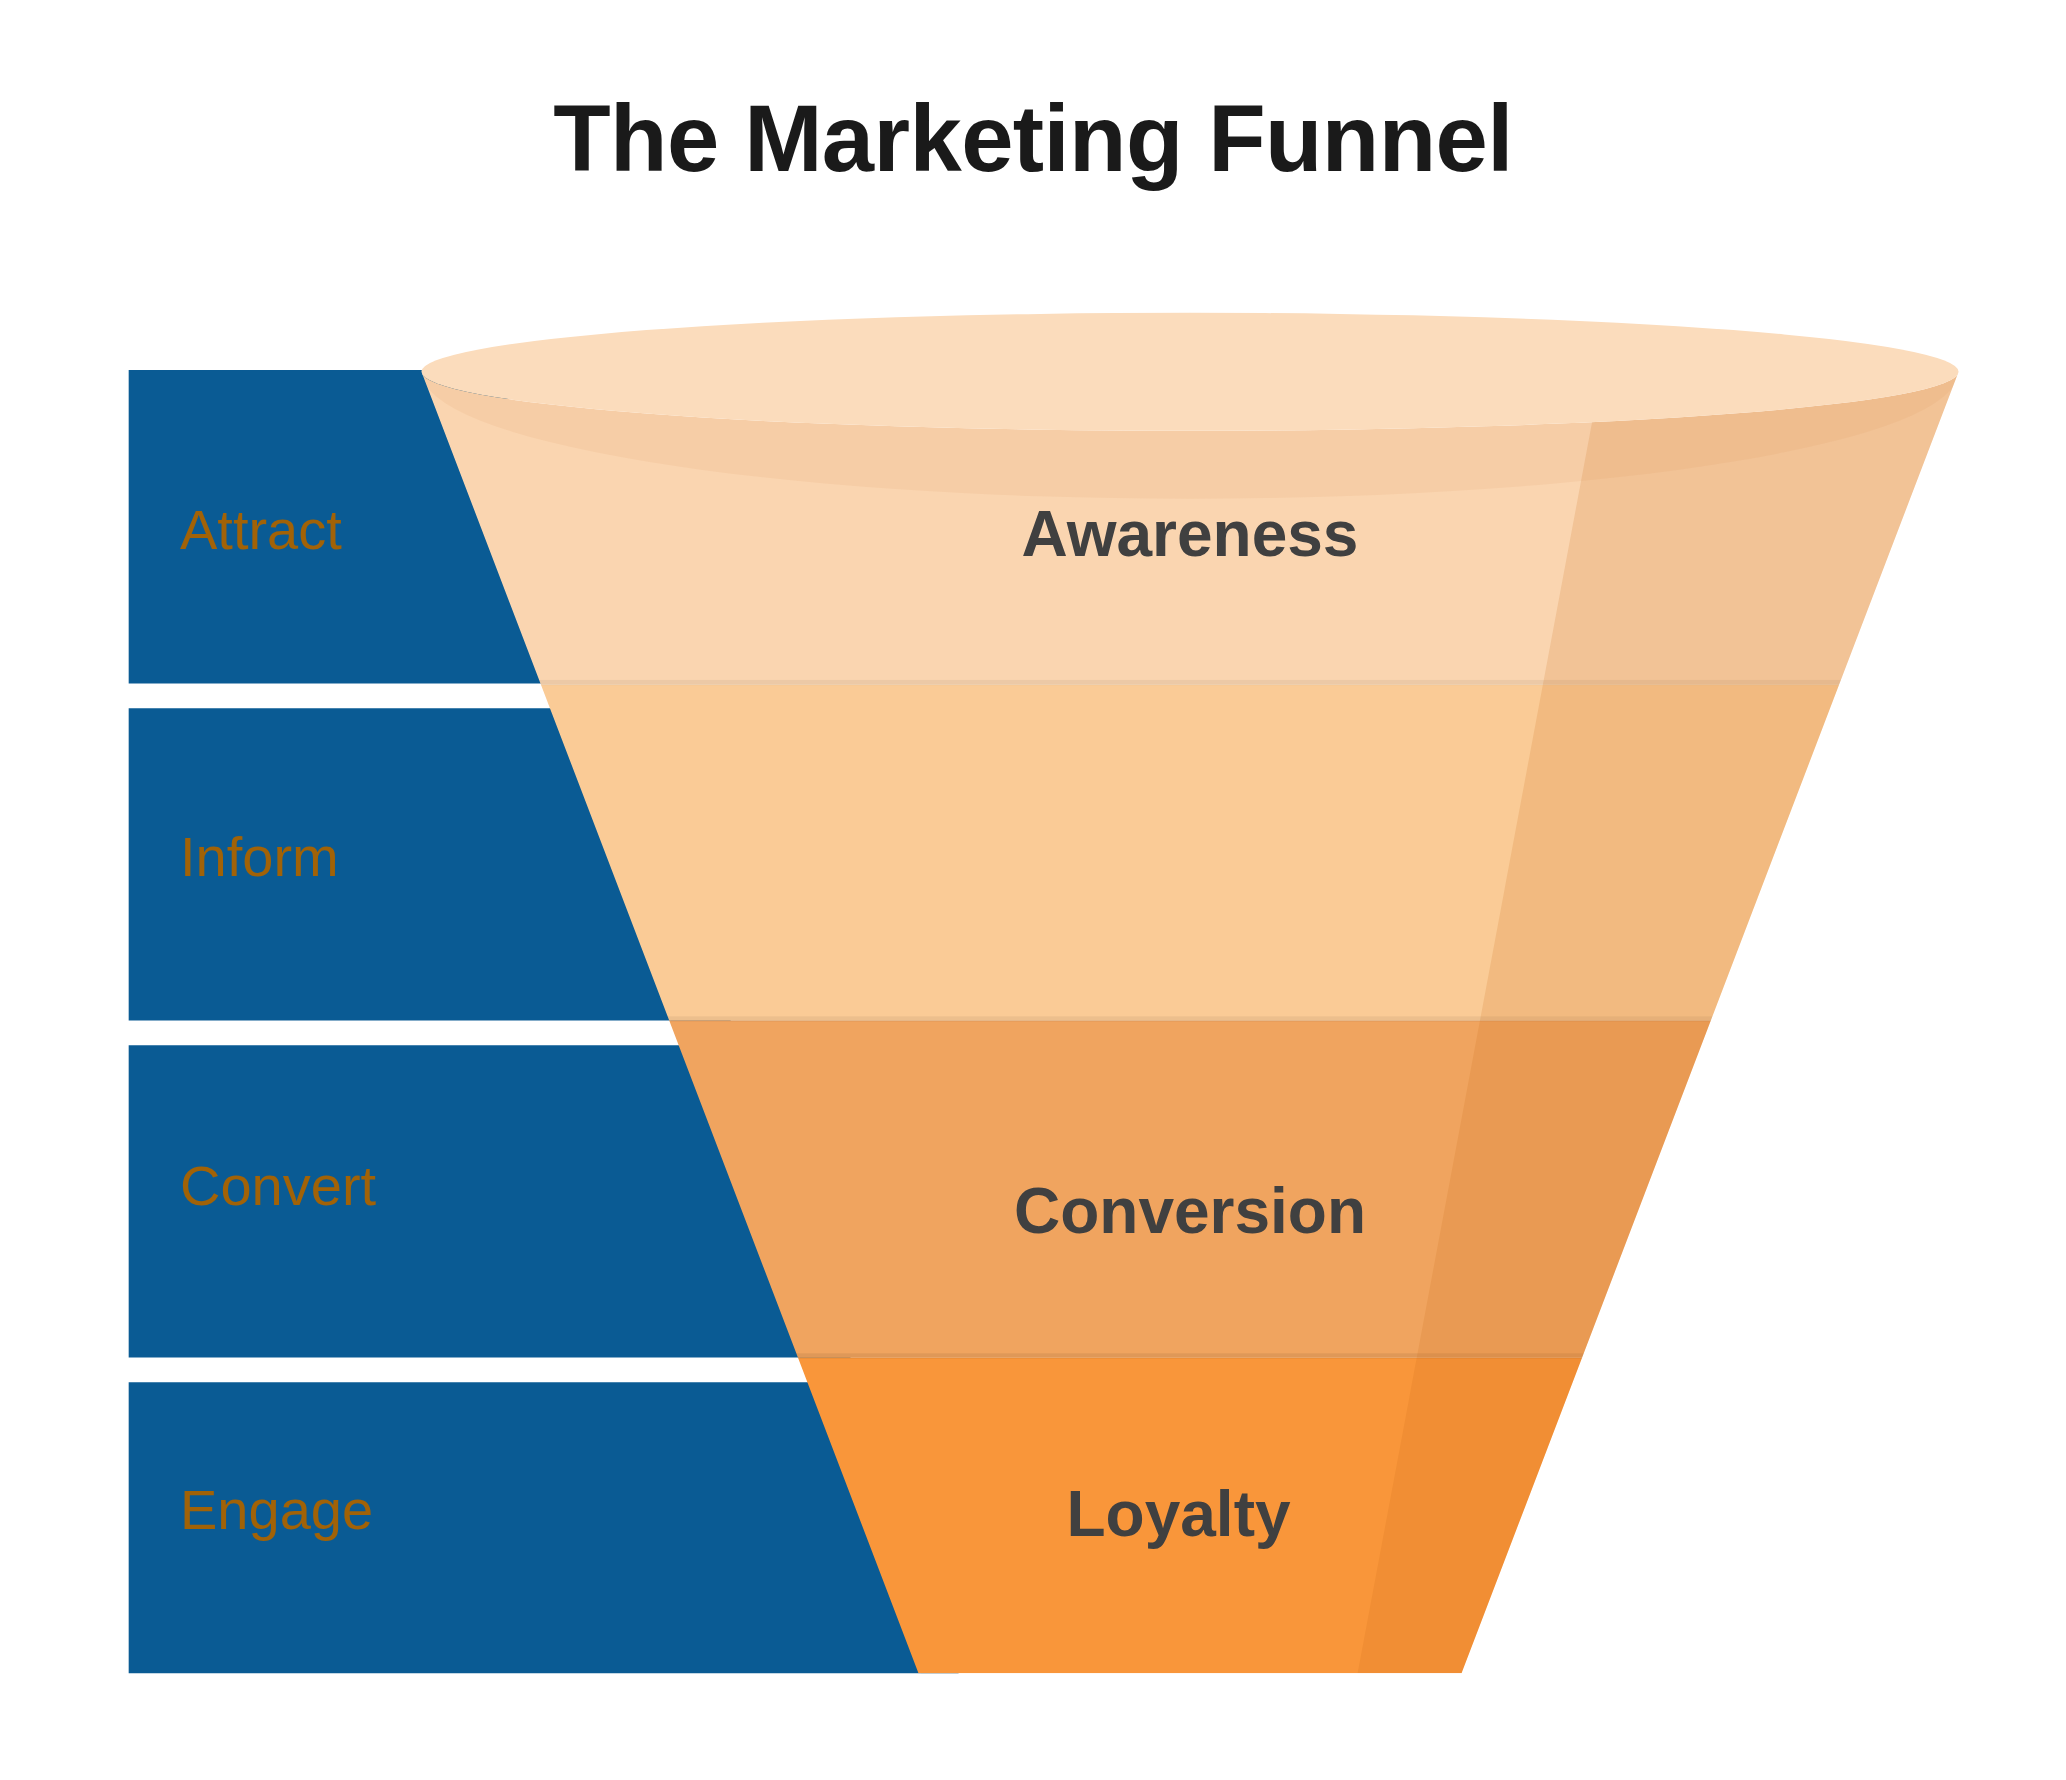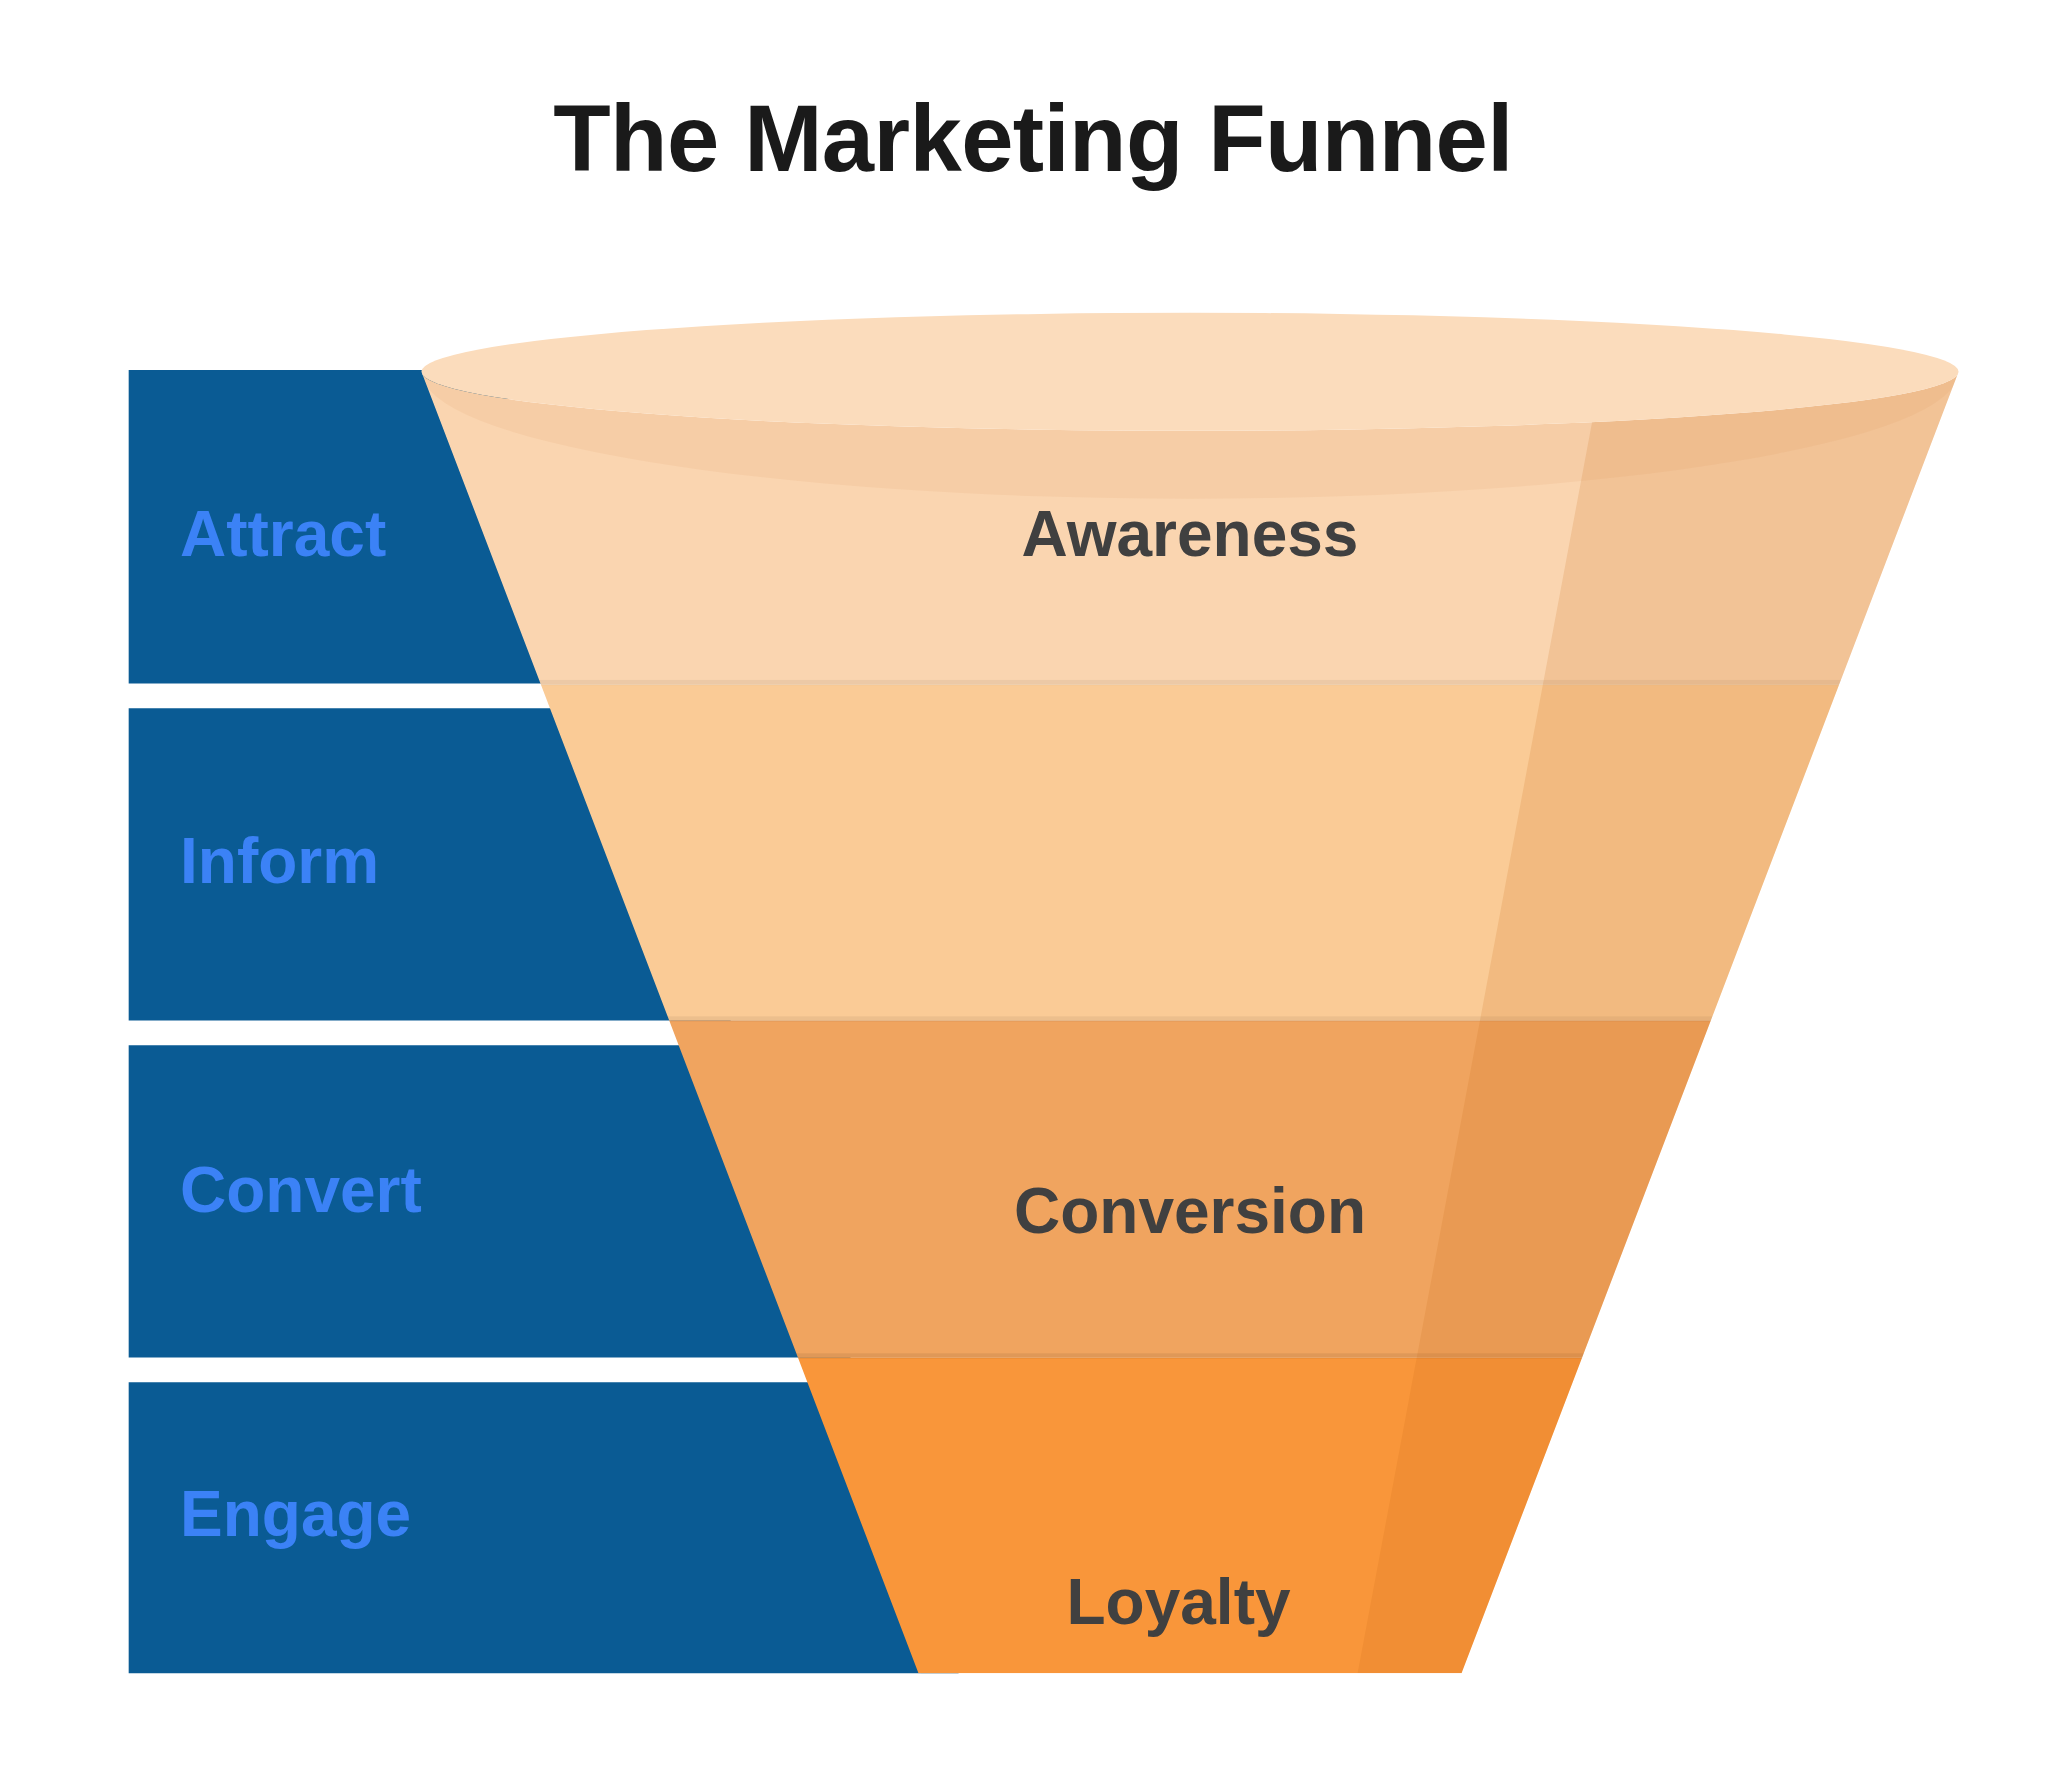--- a/index.html
+++ b/index.html
@@ -38,23 +38,23 @@
     position: absolute;
     font-size: 64px;
     font-weight: bold;
     color: #404040;
     white-space: nowrap;
     text-align: center;
     line-height: 1;
   }
   .side-label {
     position: absolute;
-    font-size: 64px;
-    font-weight: bold;
-    color: #3b82f6;
+    font-size: 56px;
+    font-weight: normal;
+    color: #a16207;
     white-space: nowrap;
     line-height: 1;
   }
 </style>
 </head>
 <body>
 
 <div id="stage">
 
   <div id="title">The Marketing Funnel</div>
@@ -117,16 +117,16 @@
 
   <div class="side-label" style="left:180px; top:1482px;">Engage</div>
 
   <div class="side-label" style="left:180px; top:1158px;">Convert</div>
 
   <div class="stage-label" style="left:895px; top:502px; width:590px;">Awareness</div>
 
 
   <div class="stage-label" style="left:895px; top:1158px; width:590px;margin-top:21px;">Conversion</div>
 
-  <div class="stage-label" style="left:913px; top:1570px; width:531px;">Loyalty</div>
+  <div class="stage-label" style="left:913px; top:1482px; width:531px;">Loyalty</div>
 
 </div>
 
 
 </body></html>

